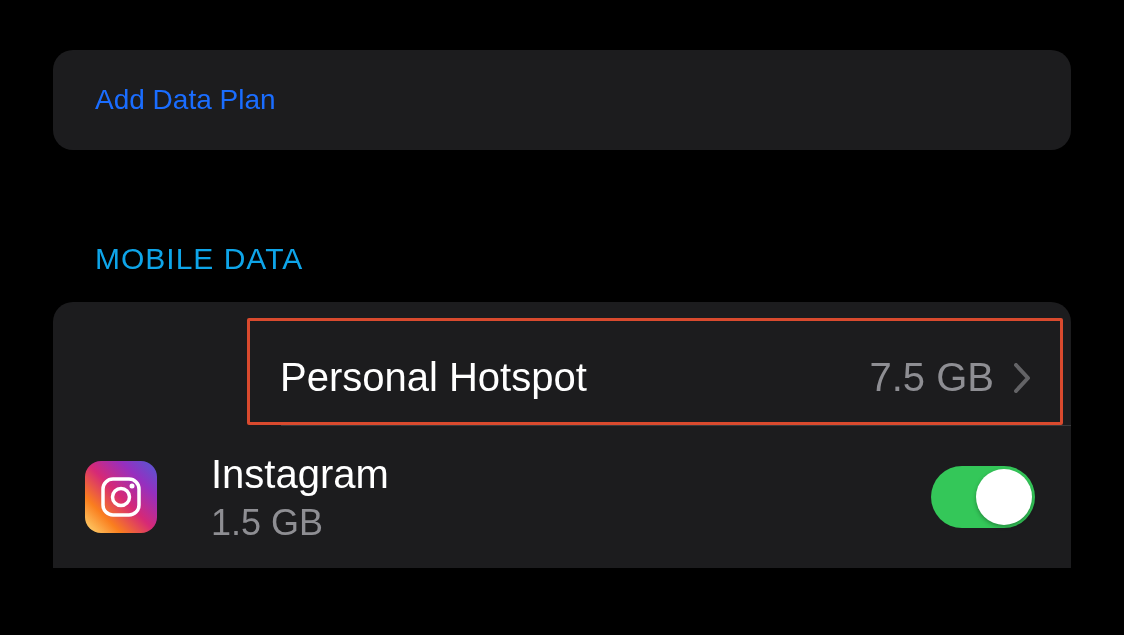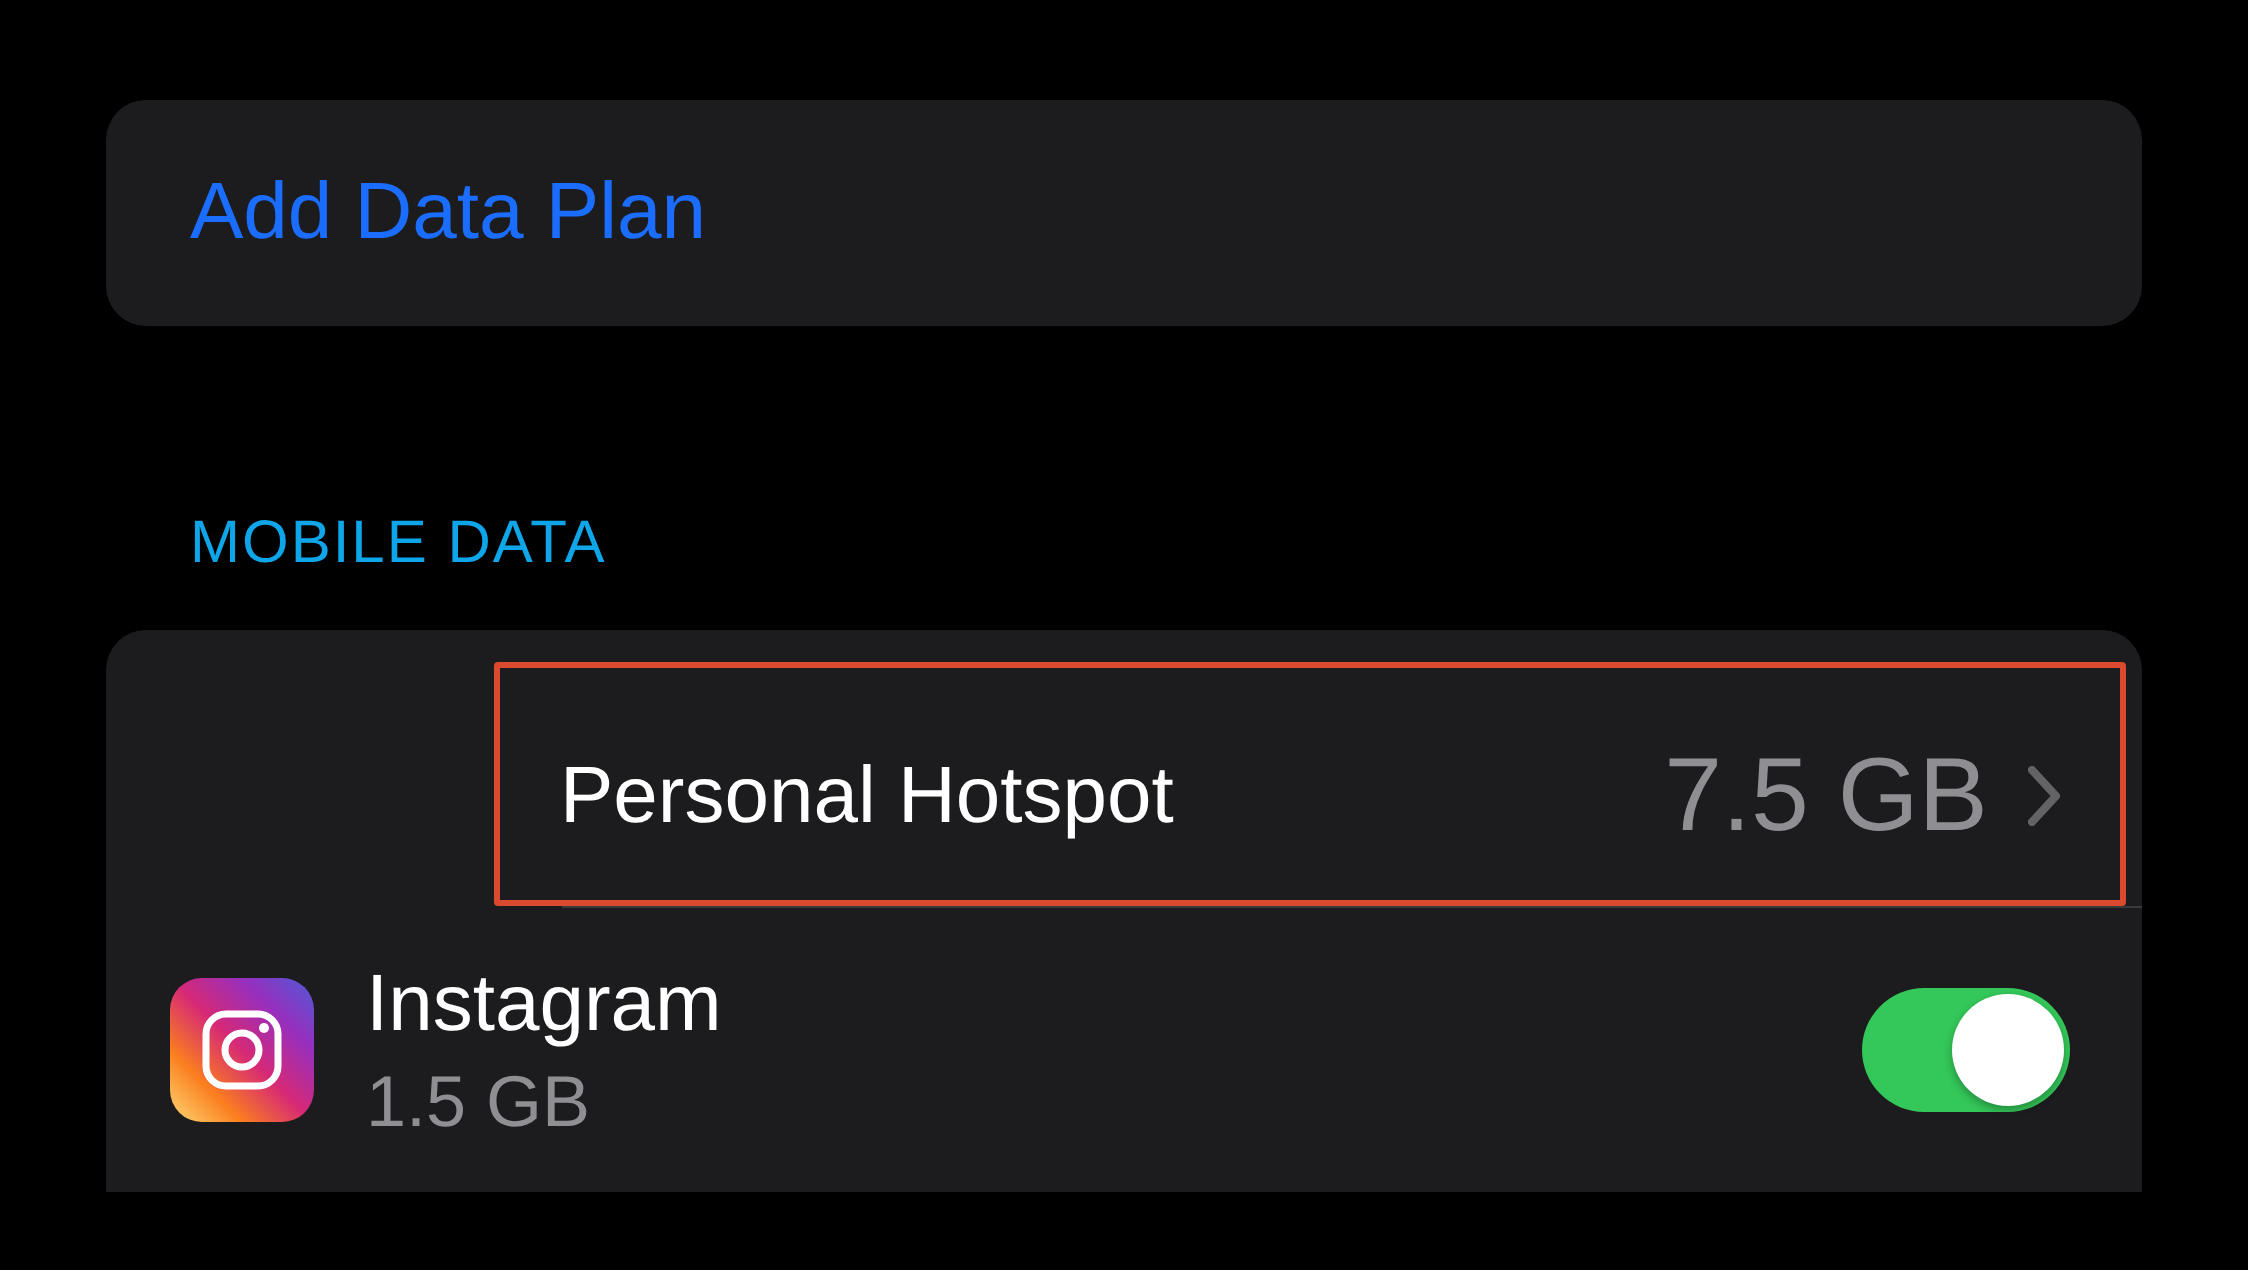--- a/index.html
+++ b/index.html
@@ -16,21 +16,21 @@
       padding: 50px 53px 0 53px;
     }
     .add-plan-card {
       background: #1c1c1e;
       border-radius: 20px;
       padding: 34px 42px;
       margin-bottom: 92px;
     }
     .add-plan-link {
       color: #1a6dff;
-      font-size: 40px;
+      font-size: 28px;
       font-weight: 400;
       display: inline-block;
     }
     .section-header {
       color: #0ea5e9;
       font-size: 30px;
       font-weight: 400;
       letter-spacing: 1px;
       margin-left: 42px;
       margin-bottom: 26px;
@@ -54,37 +54,38 @@
       padding: 34px 28px 22px 30px;
     }
     .row-label {
       color: #ffffff;
       font-size: 40px;
       font-weight: 400;
       flex: 1;
     }
     .row-value {
       color: #8e8e93;
-      font-size: 52px;
+      font-size: 40px;
       font-weight: 400;
       margin-right: 20px;
     }
     .chevron {
       color: #636366;
       display: flex;
       align-items: center;
     }
     .divider {
       height: 1px;
       background: #3a3a3c;
       margin-left: 228px;
       margin-right: 0;
     }
     .row-app {
       padding: 24px 36px 24px 32px;
+      gap: 28px;
     }
     .app-icon {
       width: 72px;
       height: 72px;
       border-radius: 16px;
       margin-right: 26px;
       display: flex;
       align-items: center;
       justify-content: center;
       background: linear-gradient(45deg, #feda75 0%, #fa7e1e 25%, #d62976 50%, #962fbf 75%, #4f5bd5 100%);

